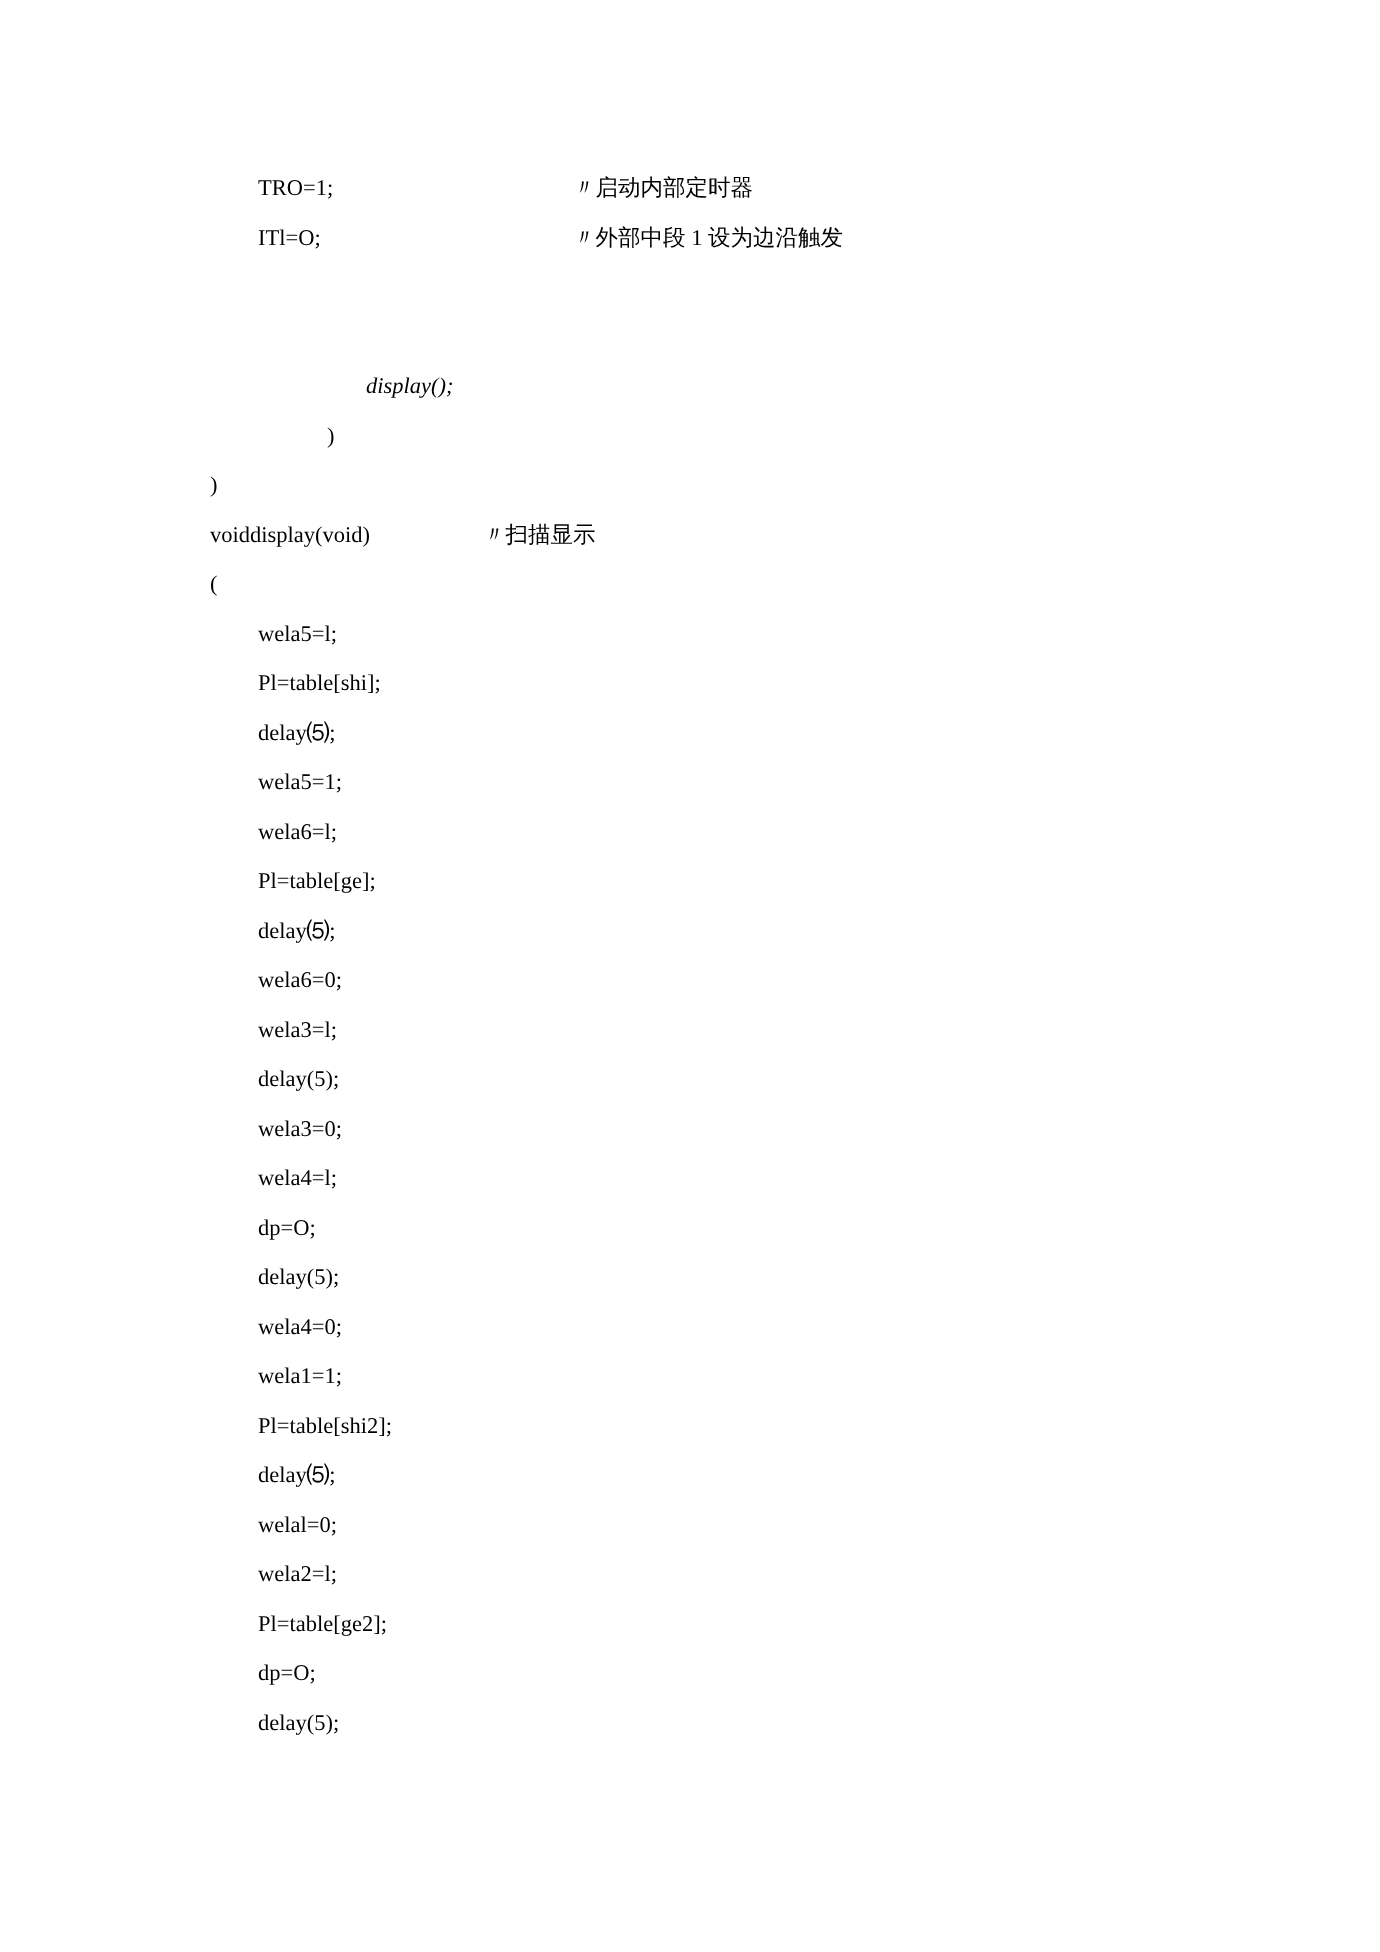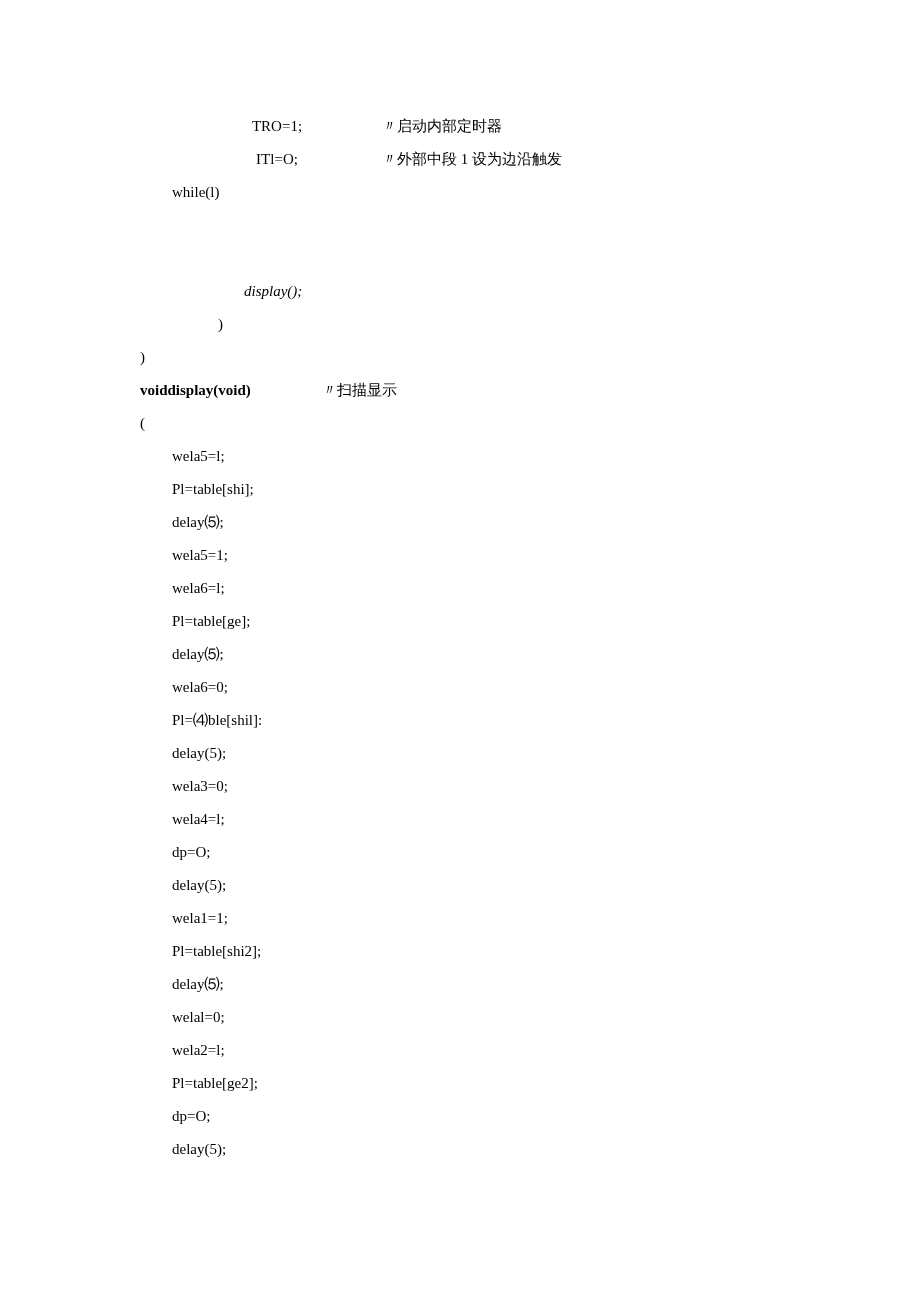--- a/index.html
+++ b/index.html
@@ -21,56 +21,56 @@
     display: flex;
   }
   .code {
     display: inline-block;
   }
   .comment {
     display: inline-block;
     font-family: Liberation Serif, serif;
   }
   .indent0  { padding-left: 0px;  }
-  .indent1  { padding-left: 32px; text-align: center; }
+  .indent1  { padding-left: 32px; }
   .indent2b { padding-left: 78px; }
   .indent3  { padding-left: 104px; font-style: italic;}
   .gap {
     height: 66px;
   }
   .w180 { min-width: 210px; }
-  .w150 { min-width: 182px; font-weight: bold; }
+  .w150 { min-width: 182px; }
 </style>
 </head>
 <body>
 
 <div class="page" id="page">
     <div class="line indent1"><span class="code w180">TRO=1;</span><span class="comment">〃启动内部定时器</span></div>
     <div class="line indent1"><span class="code w180">ITl=O;</span><span class="comment">〃外部中段 1 设为边沿触发</span></div>
-    <div class="line indent1"><span class="code ">while(l)</span></div>
     <div class="gap"></div>
     <div class="line indent3"><span class="code ">display();</span></div>
     <div class="line indent2b"><span class="code ">)</span></div>
     <div class="line indent0"><span class="code ">)</span></div>
     <div class="line indent0"><span class="code w150">voiddisplay(void)</span><span class="comment">〃扫描显示</span></div>
     <div class="line indent0"><span class="code ">(</span></div>
     <div class="line indent1"><span class="code ">wela5=l;</span></div>
     <div class="line indent1"><span class="code ">Pl=table[shi];</span></div>
     <div class="line indent1"><span class="code ">delay⑸;</span></div>
     <div class="line indent1"><span class="code ">wela5=1;</span></div>
     <div class="line indent1"><span class="code ">wela6=l;</span></div>
     <div class="line indent1"><span class="code ">Pl=table[ge];</span></div>
     <div class="line indent1"><span class="code ">delay⑸;</span></div>
     <div class="line indent1"><span class="code ">wela6=0;</span></div>
-    <div class="line indent1"><span class="code ">Pl=⑷ble[shil]:</span></div>
+    <div class="line indent1"><span class="code ">wela3=l;</span></div>
     <div class="line indent1"><span class="code ">delay(5);</span></div>
     <div class="line indent1"><span class="code ">wela3=0;</span></div>
     <div class="line indent1"><span class="code ">wela4=l;</span></div>
     <div class="line indent1"><span class="code ">dp=O;</span></div>
     <div class="line indent1"><span class="code ">delay(5);</span></div>
+    <div class="line indent1"><span class="code ">wela4=0;</span></div>
     <div class="line indent1"><span class="code ">wela1=1;</span></div>
     <div class="line indent1"><span class="code ">Pl=table[shi2];</span></div>
     <div class="line indent1"><span class="code ">delay⑸;</span></div>
     <div class="line indent1"><span class="code ">welal=0;</span></div>
     <div class="line indent1"><span class="code ">wela2=l;</span></div>
     <div class="line indent1"><span class="code ">Pl=table[ge2];</span></div>
     <div class="line indent1"><span class="code ">dp=O;</span></div>
     <div class="line indent1"><span class="code ">delay(5);</span></div>
   </div>
 

